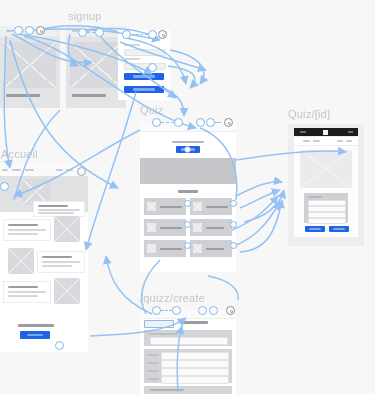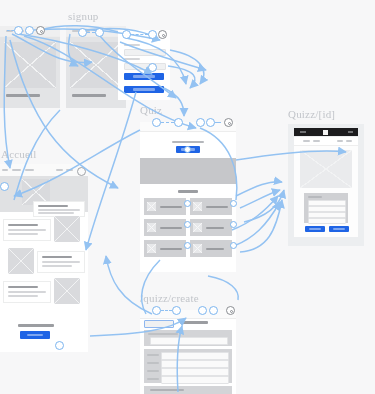--- a/index.html
+++ b/index.html
@@ -2,21 +2,21 @@
 <html><head>
 <meta charset="utf-8">
 <style>
   html,body{margin:0;padding:0;}
   body{
     width:375px;height:394px;overflow:hidden;
     background:#f7f7f8;
     font-family:"Liberation Sans",sans-serif;
     position:relative;
   }
-  #canvas{position:absolute;inset:0;width:375px;height:346px;font-family:Liberation Serif, serif;}
+  #canvas{position:absolute;inset:0;width:375px;height:346px;}
   .flowlayer{position:absolute;left:0;top:0;width:375px;height:394px;pointer-events:none;z-index:30;}
   .frame{position:absolute;}
   .frame-title{
     position:absolute;font-size:11px;color:#b9bcc2;letter-spacing:.2px;
     white-space:nowrap;
   }
   .board{position:absolute;background:#fff;overflow:hidden;}
   .board.gray{background:#e3e4e6;}
   .navbar{position:absolute;left:0;top:0;right:0;height:9px;background:#fbfbfb;border-bottom:1px solid #ededed;}
   .pill{position:absolute;height:2px;border-radius:1px;background:#c9cbcf;}
@@ -120,21 +120,21 @@
         <div class="imgbox lite" style="left:3px;top:4px;width:9px;height:9px;"></div>
         <div class="line" style="left:16px;top:8px;width:22px;height:2px;background:#9b9da1;"></div>
       </div>
       <div class="card gy" style="left:50px;top:118px;width:42px;height:17px;">
         <div class="imgbox lite" style="left:3px;top:4px;width:9px;height:9px;"></div>
         <div class="line" style="left:16px;top:8px;width:18px;height:2px;background:#9b9da1;"></div>
       </div>
     </div>
   </div>
 
-  <div class="frame-title ftitle" style="left:288px;top:108px;">Quizz/[id]</div>
+  <div class="frame-title ftitle" style="left:288px;top:108px;">Quiz/[id]</div>
   <div class="frame" style="left:288px;top:124px;">
     <div class="board" style="left:0;top:0;width:76px;height:122px;background:#eceef0;">
       <div class="devbar" style="left:6px;top:4px;width:64px;height:8px;">
         <div class="tick" style="left:6px;top:3px;width:6px;height:2px;"></div>
         <div class="sq" style="left:29px;top:2px;width:5px;height:5px;"></div>
         <div class="tick" style="left:54px;top:3px;width:5px;height:2px;"></div>
       </div>
       <div class="board" style="left:6px;top:13px;width:64px;height:100px;background:#fdfdfd;">
         <div class="navbar" style="height:8px;background:#fff;border-bottom:1px solid #eee;"></div>
         <div class="pill" style="left:9px;top:3px;width:7px;"></div>

